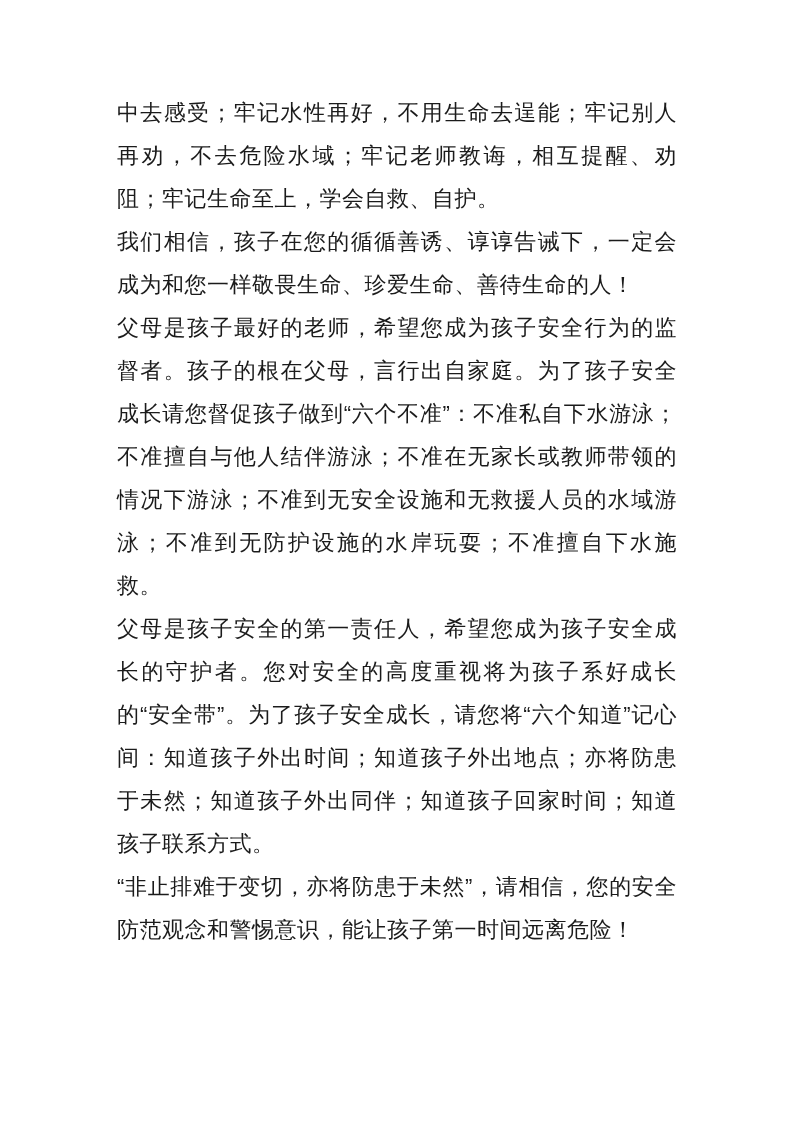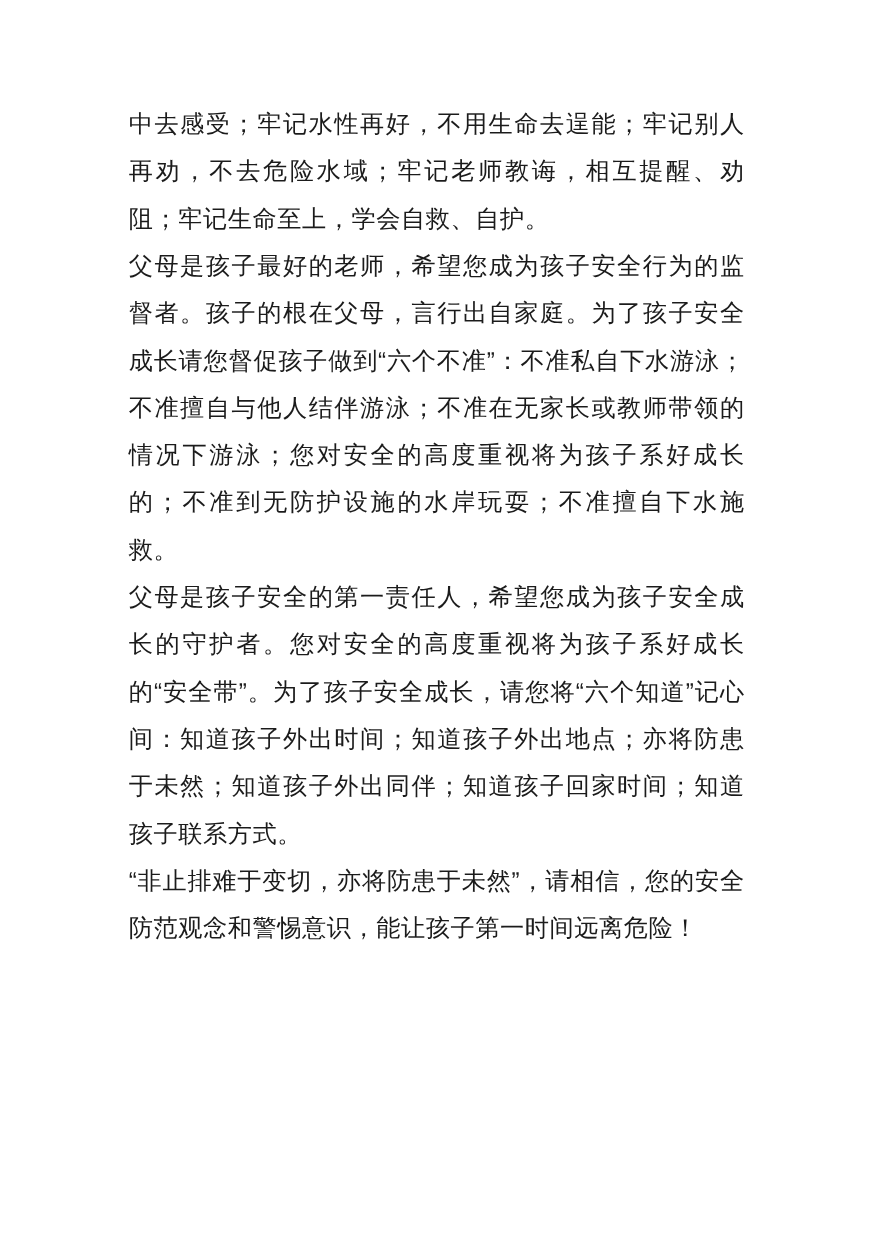--- a/index.html
+++ b/index.html
@@ -31,17 +31,18 @@
     word-break: break-all;
     letter-spacing: 0.5px;
   }
 </style>
 </head>
 <body>
 
 <div class="page">
   <div class="doc-content">
     <p>中去感受；牢记水性再好，不用生命去逞能；牢记别人再劝，不去危险水域；牢记老师教诲，相互提醒、劝阻；牢记生命至上，学会自救、自护。</p>
-    <p>父母是孩子最好的老师，希望您成为孩子安全行为的监督者。孩子的根在父母，言行出自家庭。为了孩子安全成长请您督促孩子做到“六个不准”：不准私自下水游泳；不准擅自与他人结伴游泳；不准在无家长或教师带领的情况下游泳；您对安全的高度重视将为孩子系好成长的；不准到无防护设施的水岸玩耍；不准擅自下水施救。</p>
+    <p>我们相信，孩子在您的循循善诱、谆谆告诫下，一定会成为和您一样敬畏生命、珍爱生命、善待生命的人！</p>
+    <p>父母是孩子最好的老师，希望您成为孩子安全行为的监督者。孩子的根在父母，言行出自家庭。为了孩子安全成长请您督促孩子做到“六个不准”：不准私自下水游泳；不准擅自与他人结伴游泳；不准在无家长或教师带领的情况下游泳；不准到无安全设施和无救援人员的水域游泳；不准到无防护设施的水岸玩耍；不准擅自下水施救。</p>
     <p>父母是孩子安全的第一责任人，希望您成为孩子安全成长的守护者。您对安全的高度重视将为孩子系好成长的“安全带”。为了孩子安全成长，请您将“六个知道”记心间：知道孩子外出时间；知道孩子外出地点；亦将防患于未然；知道孩子外出同伴；知道孩子回家时间；知道孩子联系方式。</p>
     <p>“非止排难于变切，亦将防患于未然”，请相信，您的安全防范观念和警惕意识，能让孩子第一时间远离危险！</p>
   </div>
 </div>
 
 </body></html>

